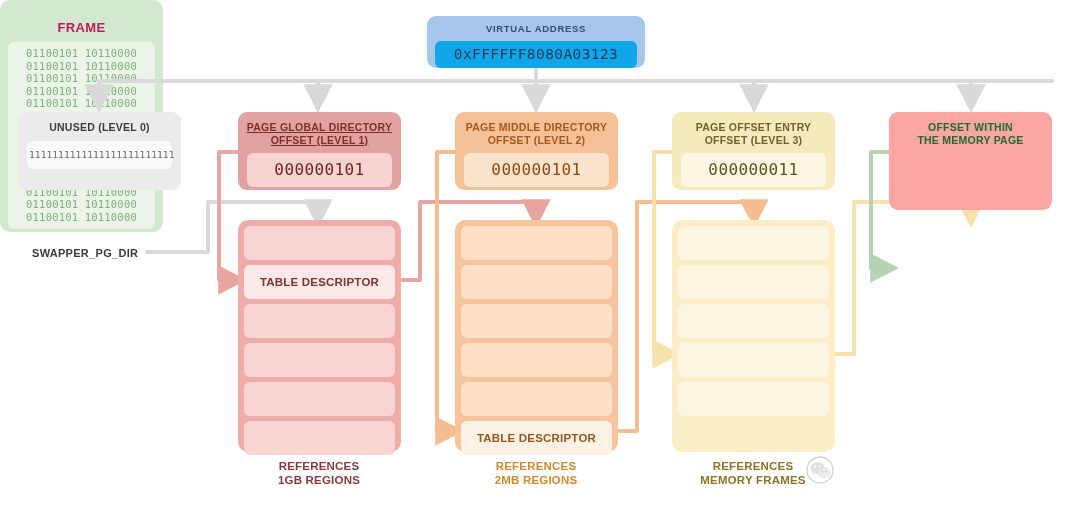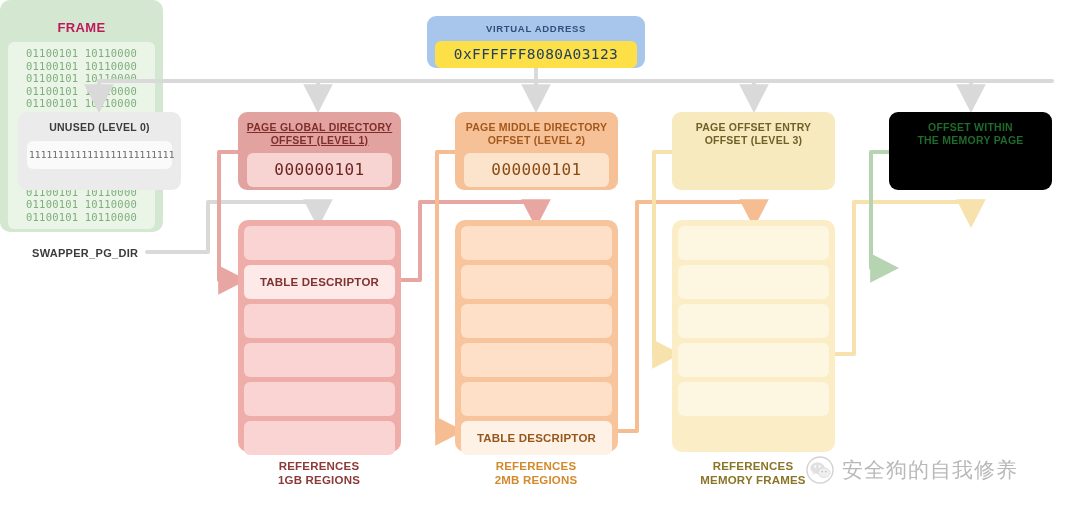--- a/index.html
+++ b/index.html
@@ -23,40 +23,40 @@
     margin:7px 9px 9px 9px;border-radius:6px;
     font-family:"DejaVu Sans Mono", monospace;
     font-size:16px;text-align:center;padding:7px 2px 8px 2px;
     letter-spacing:.4px;
   }
   .card .val.tiny{font-size:9.5px;letter-spacing:.1px;padding:8px 2px 9px 2px;}
 
   
   #va{left:427px;top:16px;width:218px;height:52px;background:#a8c6ec;}
   #va .hdr{color:#2f4f79;font-size:9.5px;letter-spacing:.7px;padding-top:7px;}
-  #va .val{background:#fde047;color:#24405f;margin:5px 8px 7px 8px;padding:5px 2px 6px 2px;font-size:14.5px;}
+  #va .val{background:#0ea5e9;color:#24405f;margin:5px 8px 7px 8px;padding:5px 2px 6px 2px;font-size:14.5px;}
 
   
   #lvl0{left:18px;top:112px;width:163px;height:78px;background:#ebebeb;}
   #lvl0 .hdr{color:#3b3b3b;}
   #lvl0 .val{background:#fafafa;color:#6a6a6a;}
 
   #lvl1{left:238px;top:112px;width:163px;height:78px;background:#e2a3a0;}
   #lvl1 .hdr{color:#7e2f2c;text-decoration:underline;}
   #lvl1 .val{background:#f7d3d1;color:#6b2623;}
 
   #lvl2{left:455px;top:112px;width:163px;height:78px;background:#f7c197;}
   #lvl2 .hdr{color:#a2581c;}
   #lvl2 .val{background:#fce3cc;color:#8a4a14;}
 
   #lvl3{left:672px;top:112px;width:163px;height:78px;background:#f7eabf;}
   #lvl3 .hdr{color:#6f6127;}
   #lvl3 .val{background:#fdf7e3;color:#5e5220;}
 
-  #lvl4{left:889px;top:112px;width:163px;height:78px;background:#000000;}
+  #lvl4{left:889px;top:112px;width:163px;height:98px;background:#fca5a5;}
   #lvl4 .hdr{color:#1f6b2b;}
   #lvl4 .val{background:#e9f4e7;color:#1f6b2b;}
 
   
   .tbl{position:absolute;border-radius:10px;box-sizing:border-box;padding:6px;}
   .tbl .row{
     border-radius:6px;box-sizing:border-box;
     display:flex;align-items:center;justify-content:center;
     font-weight:bold;font-size:11.5px;letter-spacing:.2px;
     margin-bottom:5px;
@@ -194,20 +194,21 @@
       <span>OFFSET (LEVEL 2)</span>
     </div>
     <div class="val">000000101</div>
   </div>
 
   <div class="card" id="lvl3">
     <div class="hdr">
       <span>PAGE OFFSET ENTRY</span><br>
       <span>OFFSET (LEVEL 3)</span>
     </div>
+    <div class="val">000000011</div>
   </div>
 
   <div class="card" id="lvl4">
     <div class="hdr">
       <span>OFFSET WITHIN</span><br>
       <span>THE MEMORY PAGE</span>
     </div>
   </div>
 
   <div class="tbl" id="tbl1">
@@ -276,16 +277,15 @@
         <ellipse cx="11.5" cy="12" rx="7.2" ry="5.8" fill="#cfcfcf"></ellipse>
         <path d="M7.4,16.4 L5.6,19.2 L9.0,17.6 Z" fill="#cfcfcf"></path>
         <circle cx="9.2" cy="10.6" r="1.05" fill="#ffffff"></circle>
         <circle cx="13.6" cy="10.6" r="1.05" fill="#ffffff"></circle>
         <ellipse cx="18" cy="16.6" rx="6" ry="4.8" fill="#e6e6e6" stroke="#bdbdbd" stroke-width="0.8"></ellipse>
         <path d="M21.6,20.1 L23.2,22.4 L20.4,21.1 Z" fill="#e6e6e6"></path>
         <circle cx="16.2" cy="15.6" r="0.85" fill="#9a9a9a"></circle>
         <circle cx="19.8" cy="15.6" r="0.85" fill="#9a9a9a"></circle>
       </svg>
     </span>
-    <span class="wxtext">安全狗的自我修养</span>
   </div>
 
 </div>
 
 </body></html>

